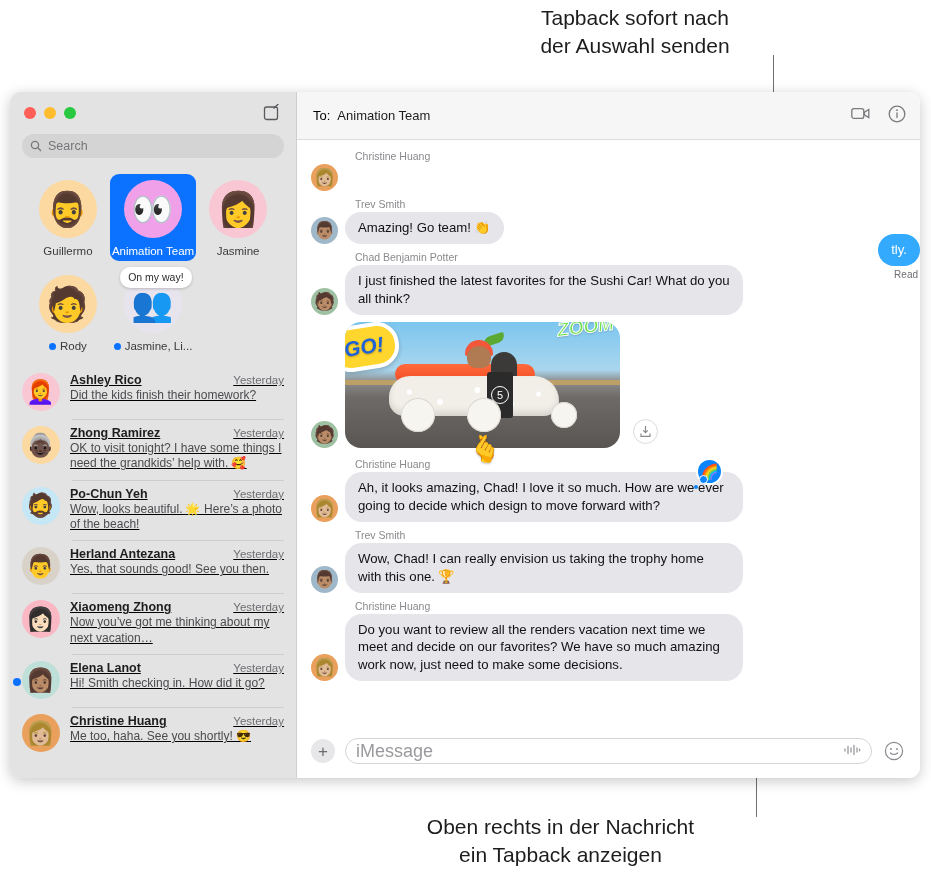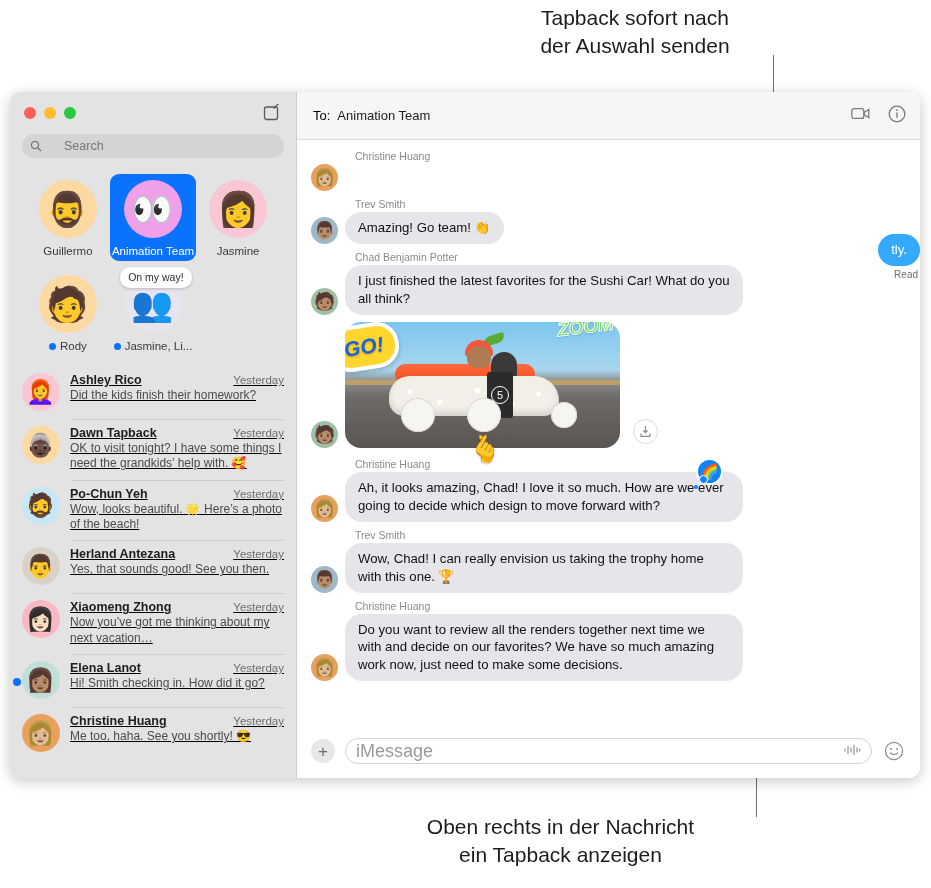--- a/index.html
+++ b/index.html
@@ -71,21 +71,21 @@
     color: #5a5a5e;
     display: flex; align-items: center; justify-content: center;
   }
   .searchbar {
     margin: 0 12px 10px 12px;
     height: 24px;
     background: #d4d4d4;
     border-radius: 12px;
     display: flex; align-items: center;
     padding: 0 8px;
-    gap: 22px;
+    gap: 6px;
     flex: 0 0 24px;
   }
   .searchbar svg { flex: 0 0 12px; }
   .search-input {
     border: none; background: transparent; outline: none;
     font-family: "Liberation Sans", sans-serif;
     font-size: 12.5px; color: #5c5c60; width: 100%;
   }
   .search-input::placeholder { color: #76767a; }
 
@@ -448,21 +448,21 @@
             </div>
             <div class="convo-msg">Did the kids finish their homework?</div>
           </div>
         </div>
         <div class="convo">
           <div class="convo-av" style="background: rgb(251, 217, 160);">
               <span>👵🏿</span>
             </div>
           <div class="convo-body">
             <div class="convo-top">
-              <span class="convo-name">Dawn Tapback</span>
+              <span class="convo-name">Zhong Ramirez</span>
               <span class="convo-time">Yesterday</span>
             </div>
             <div class="convo-msg">OK to visit tonight? I have some things I need the grandkids’ help with. 🥰</div>
           </div>
         </div>
         <div class="convo">
           <div class="convo-av" style="background: rgb(198, 231, 245);">
               <span>🧔</span>
             </div>
           <div class="convo-body">
@@ -638,21 +638,21 @@
             <div class="bubble">Wow, Chad! I can really envision us taking the trophy home with this one. 🏆</div>
           </div>
         </div>
 
         <div class="msg-group">
           <div class="sender">Christine Huang</div>
           <div class="row">
             <div class="row-av" style="background: rgb(232, 160, 92);">
                 <span>👩🏼</span>
               </div>
-            <div class="bubble">Do you want to review all the renders together next time we with and decide on our favorites? We have so much amazing work now, just need to make some decisions.</div>
+            <div class="bubble">Do you want to review all the renders vacation next time we meet and decide on our favorites? We have so much amazing work now, just need to make some decisions.</div>
           </div>
         </div>
       </div>
 
       <div class="inputbar">
         <div class="plus-btn">+</div>
         <div class="imsg-field">
           <input class="imsg-input" placeholder="iMessage" style="">
           <span>
             <svg width="18" height="12" viewBox="0 0 18 12" stroke="#9a9a9e" stroke-width="1.3" stroke-linecap="round">

